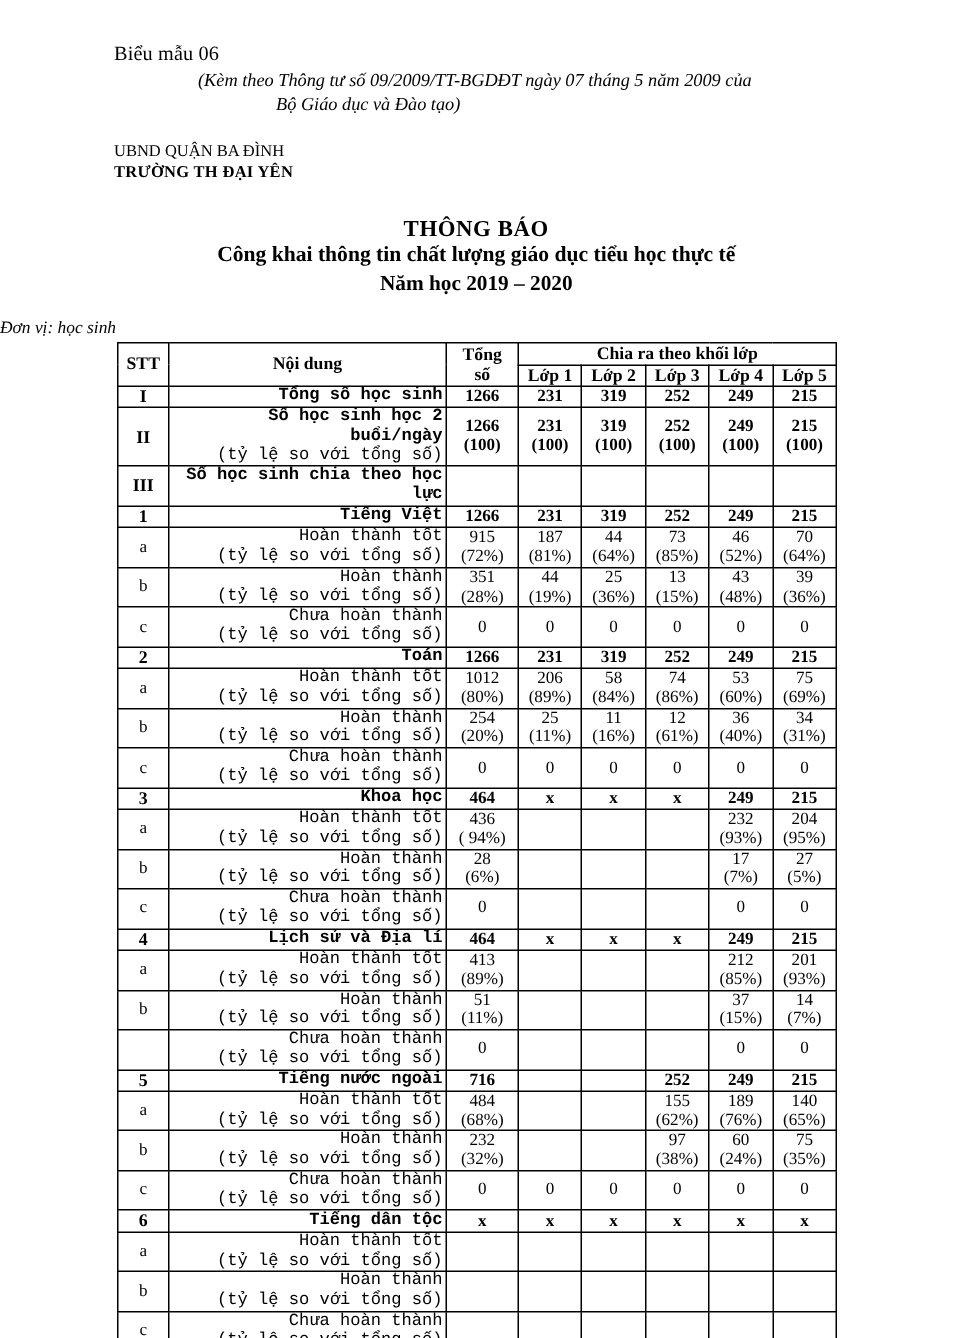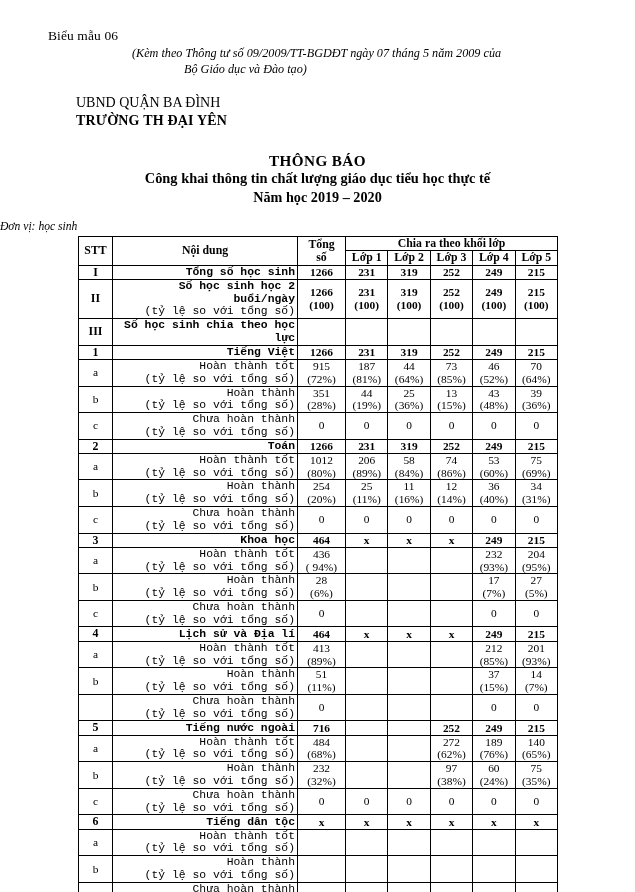--- a/index.html
+++ b/index.html
@@ -7,25 +7,25 @@
     width:635px; height:892px;
     background:#ffffff;
     font-family:"Liberation Serif", serif;
     color:#000;
     overflow:hidden;
   }
   .page{ position:relative; width:635px; height:892px; }
 
   
   .hdr{ padding:28px 0 0 0; }
-  .formno{ margin-left:48px; font-size:13.5px; letter-spacing:.1px; }
+  .formno{ margin-left:76px; font-size:13.5px; letter-spacing:.1px; }
   .circ{ margin:2px 0 0 132px; font-style:italic; font-size:12.2px; line-height:1.30; }
   .circ .l2{ display:block; margin-left:52px; }
 
-  .office{ margin:16px 17px 0 76px; font-size:14px; line-height:1.30; }
+  .office{ margin:16px 17px 0 76px; font-size:11px; line-height:1.30; }
   .office .b{ font-weight:bold; letter-spacing:.2px; }
 
   
   .titles{ margin-top:22px; text-align:center; }
   .t1{ font-size:15.2px; font-weight:bold; letter-spacing:.4px; }
   .t2{ font-size:14.4px; font-weight:bold; margin-top:0; }
   .t3{ font-size:14.2px; font-weight:bold; margin-top:2px; }
 
   .unit{ text-align:left; font-style:italic; font-size:11.6px;
          margin:14px 72px 3px 0; }
@@ -366,21 +366,21 @@
           <td class="num">
             <span class="l1">25</span>
             <span class="l2">(11%)</span>
           </td>
           <td class="num">
             <span class="l1">11</span>
             <span class="l2">(16%)</span>
           </td>
           <td class="num">
             <span class="l1">12</span>
-            <span class="l2">(14%)</span>
+            <span class="l2">(61%)</span>
           </td>
           <td class="num">
             <span class="l1">36</span>
             <span class="l2">(40%)</span>
           </td>
           <td class="num">
             <span class="l1">34</span>
             <span class="l2">(31%)</span>
           </td>
         </tr>
@@ -609,21 +609,21 @@
             <span class="l1">Hoàn thành tốt</span>
             <span class="l2">(tỷ lệ so với tổng số)</span>
           </td>
           <td class="num">
             <span class="l1">484</span>
             <span class="l2">(68%)</span>
           </td>
           <td class="num"></td>
           <td class="num"></td>
           <td class="num">
-            <span class="l1">272</span>
+            <span class="l1">155</span>
             <span class="l2">(62%)</span>
           </td>
           <td class="num">
             <span class="l1">189</span>
             <span class="l2">(76%)</span>
           </td>
           <td class="num">
             <span class="l1">140</span>
             <span class="l2">(65%)</span>
           </td>

